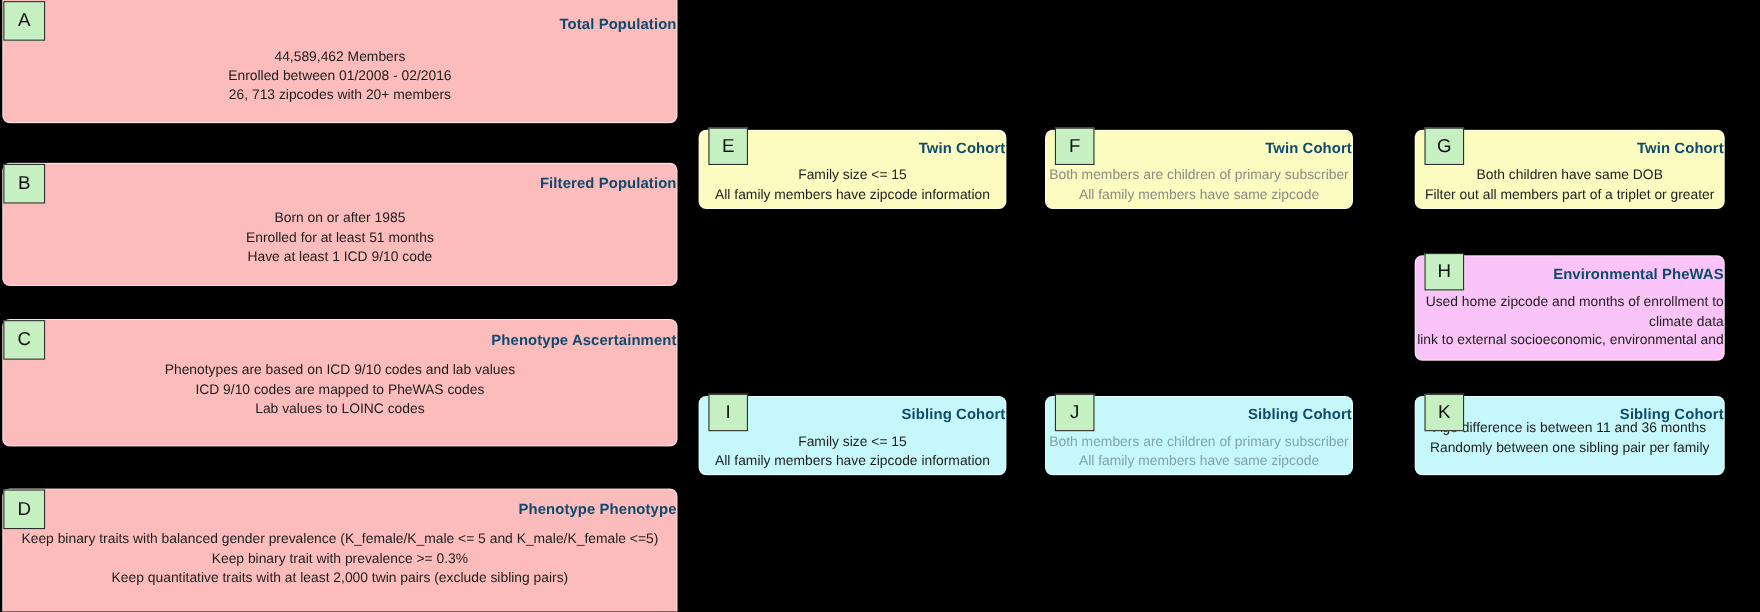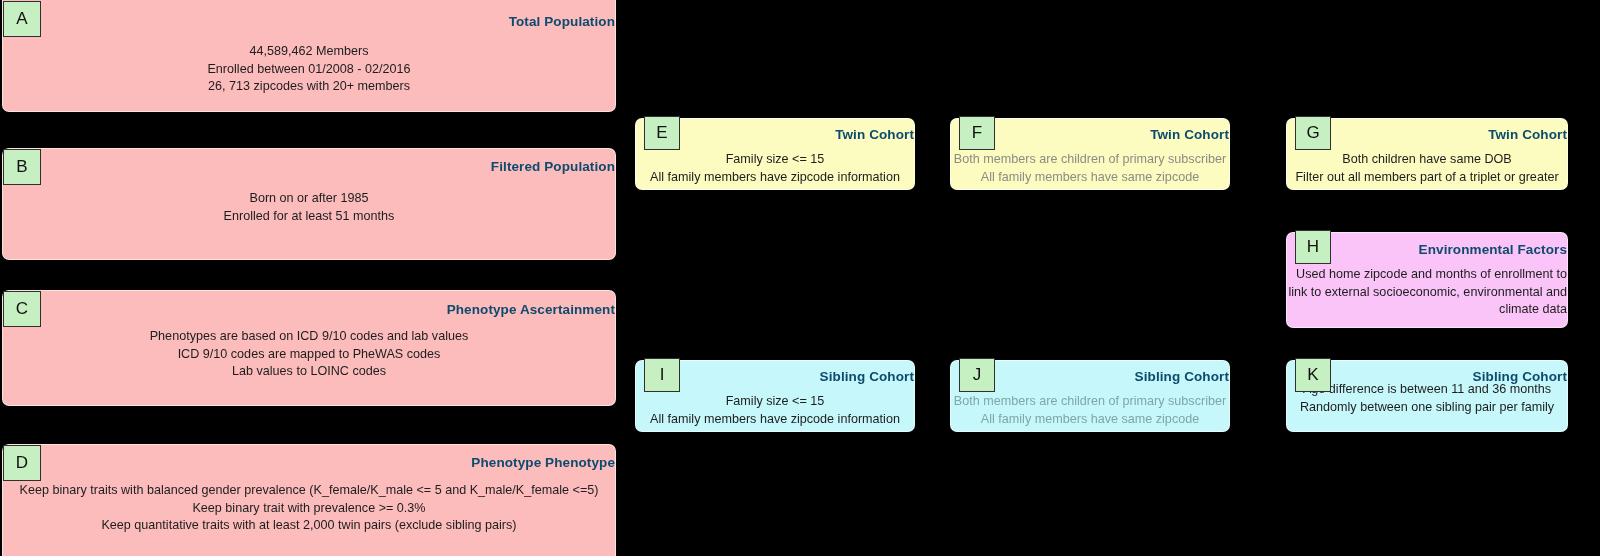--- a/index.html
+++ b/index.html
@@ -112,20 +112,21 @@
       <div>26, 713 zipcodes with 20+ members</div>
     </div>
   </div>
 
   <div class="panel pink" id="panel-b">
     <div class="badge" style="left:0px; top:0px; width:38px; height:36px;">B</div>
     <div class="title" style="top:10px;">Filtered Population</div>
     <div class="lines" style="top:41px;">
       <div>Born on or after 1985</div>
       <div>Enrolled for at least 51 months</div>
+      <div>Have at least 1 ICD 9/10 code</div>
     </div>
   </div>
 
   <div class="panel pink" id="panel-c">
     <div class="badge" style="left:0px; top:0px; width:38px; height:36px;">C</div>
     <div class="title" style="top:11px;">Phenotype Ascertainment</div>
     <div class="lines" style="top:37px;">
       <div>Phenotypes are based on ICD 9/10 codes and lab values</div>
       <div>ICD 9/10 codes are mapped to PheWAS codes</div>
       <div>Lab values to LOINC codes</div>
@@ -164,25 +165,25 @@
     <div class="badge" style="left:8px; top:-3px; width:36px; height:34px;">G</div>
     <div class="title" style="top:8px;">Twin Cohort</div>
     <div class="lines" style="top:32px;">
       <div>Both children have same DOB</div>
       <div>Filter out all members part of a triplet or greater</div>
     </div>
   </div>
 
   <div class="panel violet" id="panel-h">
     <div class="badge" style="left:8px; top:-3px; width:36px; height:34px;">H</div>
-    <div class="title" style="top:9px;">Environmental Factors</div>
+    <div class="title" style="top:9px;">Environmental PheWAS</div>
     <div class="lines" style="top:33px;text-align:right;">
       <div>Used home zipcode and months of enrollment to</div>
+      <div>climate data</div>
       <div>link to external socioeconomic, environmental and</div>
-      <div>climate data</div>
     </div>
   </div>
 
   <div class="panel cyan" id="panel-i">
     <div class="badge" style="left:8px; top:-3px; width:36px; height:34px;">I</div>
     <div class="title" style="top:8px;">Sibling Cohort</div>
     <div class="lines" style="top:32px;">
       <div>Family size &lt;= 15</div>
       <div>All family members have zipcode information</div>
     </div>

